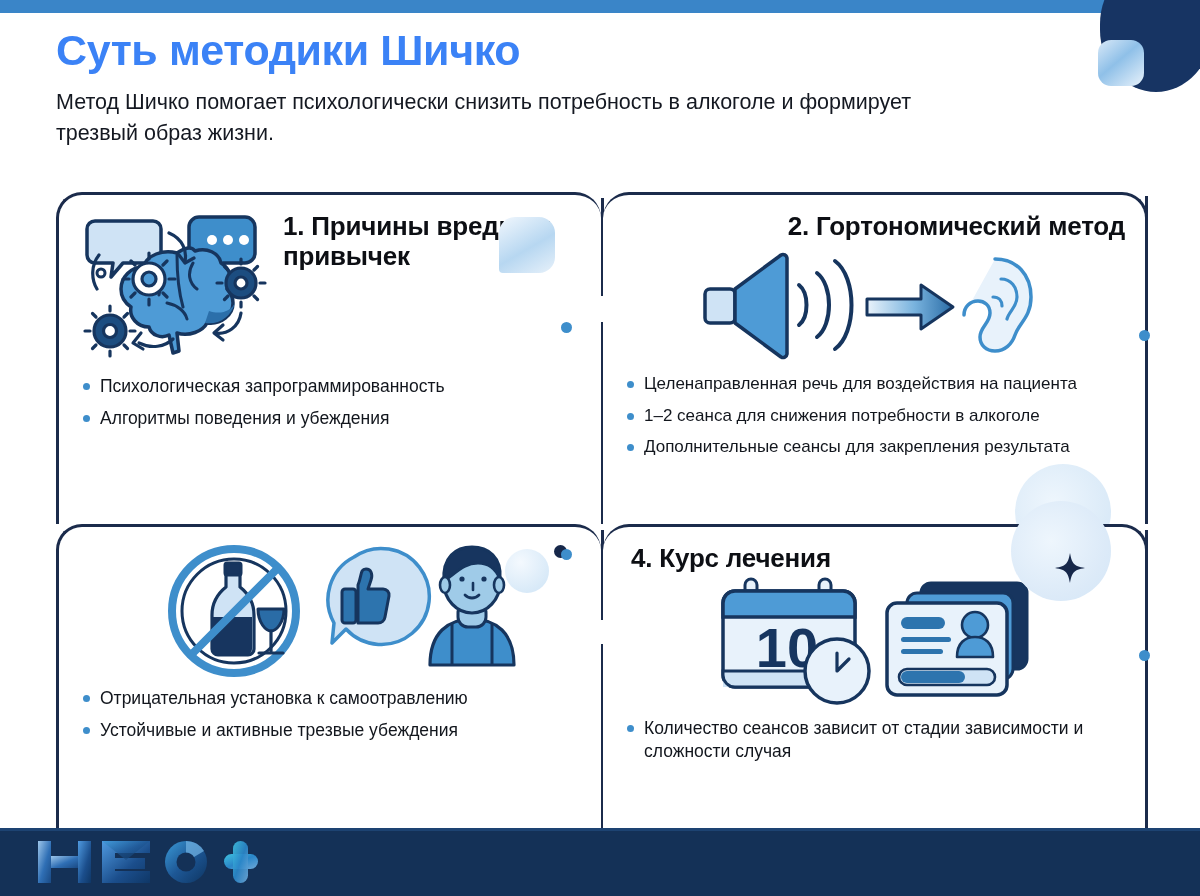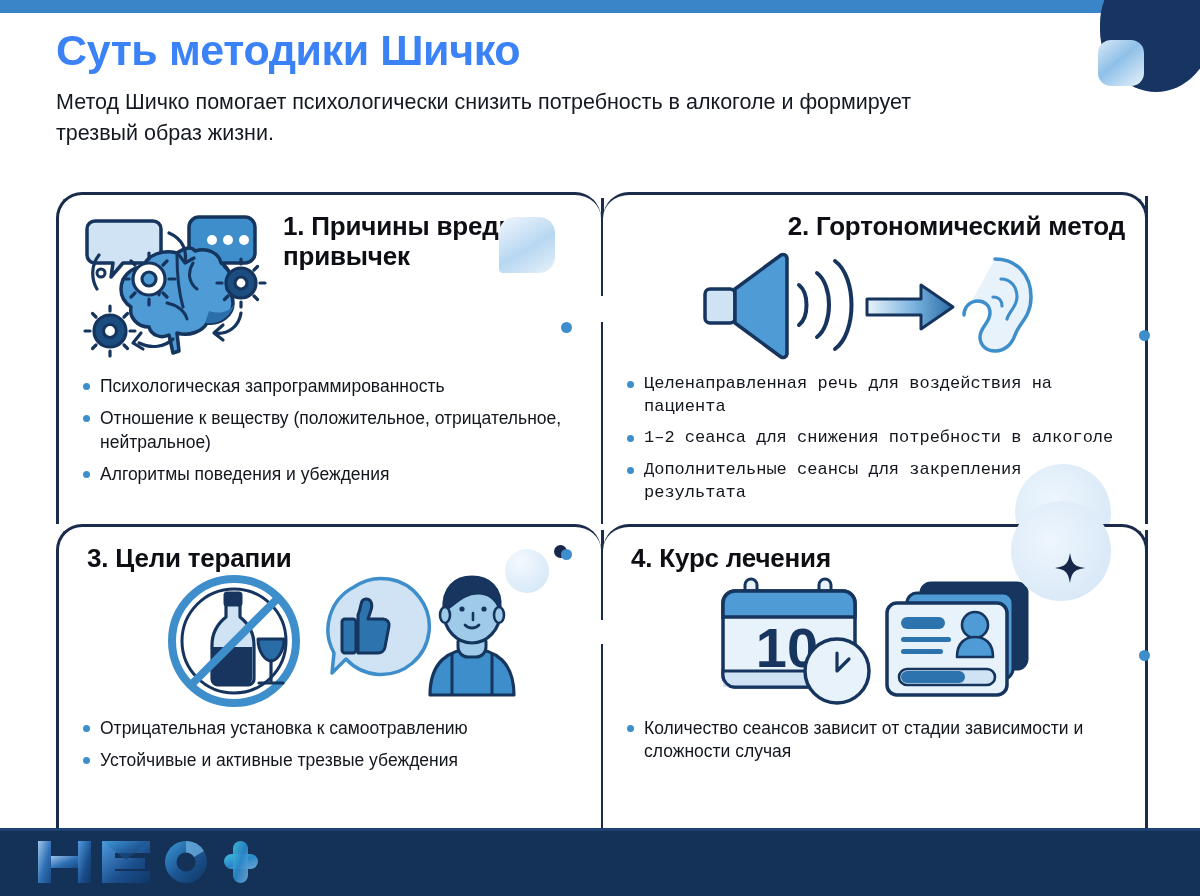--- a/index.html
+++ b/index.html
@@ -179,21 +179,21 @@
   .bullets li::before {
     content: "";
     position: absolute;
     left: 2px;
     top: 8px;
     width: 7px;
     height: 7px;
     border-radius: 50%;
     background: #3e8ecb;
   }
-  .bullets-sm li { font-size: 17px; font-family: Liberation Mono, monospace; }
+  .bullets-sm li { font-size: 17px; }
 
   
   .dec { position: absolute; pointer-events: none; }
   .dec-sq-c1 {
     top: 22px; right: 46px;
     width: 56px; height: 56px;
     border-radius: 16px 16px 16px 4px;
     background: linear-gradient(150deg, #f1f7fd 0%, #b7d7f1 55%, #e7f1fa 100%);
   }
   .dec-circle-c3 {
@@ -320,21 +320,20 @@
           <path d="M160 102 c-2 14 -14 22 -26 20" fill="none" stroke="#16355e" stroke-width="3.2" stroke-linecap="round"></path>
           <path d="M142 114 l-9 8 l9 7" fill="none" stroke="#16355e" stroke-width="3.2" stroke-linecap="round" stroke-linejoin="round"></path>
           <path d="M58 132 c12 6 26 4 34 -4" fill="none" stroke="#16355e" stroke-width="3.2" stroke-linecap="round"></path>
           <path d="M60 122 l-8 10 l10 6" fill="none" stroke="#16355e" stroke-width="3.2" stroke-linecap="round" stroke-linejoin="round"></path>
         </svg>
       </div>
       <div class="card-title">1. Причины вредных привычек</div>
     </div>
     <ul class="bullets">
       <li>Психологическая запрограммированность</li>
-      <li>Отношение к веществу (положительное, отрицательное, нейтральное)</li>
       <li>Алгоритмы поведения и убеждения</li>
     </ul>
   </div>
 
   <div class="card card-2">
     <div class="dec dec-circle-c2b"></div>
     <div class="card-title-wide" style="margin-left:6px;text-align:right;">2. Гортономический метод</div>
     <div style="display:flex;justify-content:center;margin-top:4px;">
       <svg width="360" height="120" viewBox="0 0 360 120">
 
@@ -363,21 +362,20 @@
     <ul class="bullets bullets-sm" style="margin-top:8px;">
       <li>Целенаправленная речь для воздействия на пациента</li>
       <li>1–2 сеанса для снижения потребности в алкоголе</li>
       <li>Дополнительные сеансы для закрепления результата</li>
     </ul>
   </div>
 
   <div class="card card-3">
     <div class="dec dec-circle-c3"></div>
     <div class="dec dec-dot-c3"></div>
-    <div class="card-title-wide" style="margin-left:6px;">3. Цели терапии</div>
     <div style="display:flex;justify-content:center;margin-top:2px;">
       <svg width="370" height="136" viewBox="0 0 370 136">
 
         <circle cx="88" cy="66" r="62" fill="#ffffff" stroke="#3e8ecb" stroke-width="8"></circle>
         <circle cx="88" cy="66" r="52" fill="none" stroke="#16355e" stroke-width="3"></circle>
 
         <path d="M80 26 h14 v16 c10 8 14 18 14 28 v34 a6 6 0 0 1 -6 6 h-30 a6 6 0 0 1 -6 -6 v-34 c0 -10 4 -20 14 -28 z" fill="#cfe3f5" stroke="#16355e" stroke-width="3.2" stroke-linejoin="round"></path>
         <path d="M66 72 h40 v32 a6 6 0 0 1 -6 6 h-28 a6 6 0 0 1 -6 -6 z" fill="#17355f"></path>
         <rect x="79" y="18" width="16" height="12" rx="2" fill="#17355f" stroke="#16355e" stroke-width="3"></rect>
 

